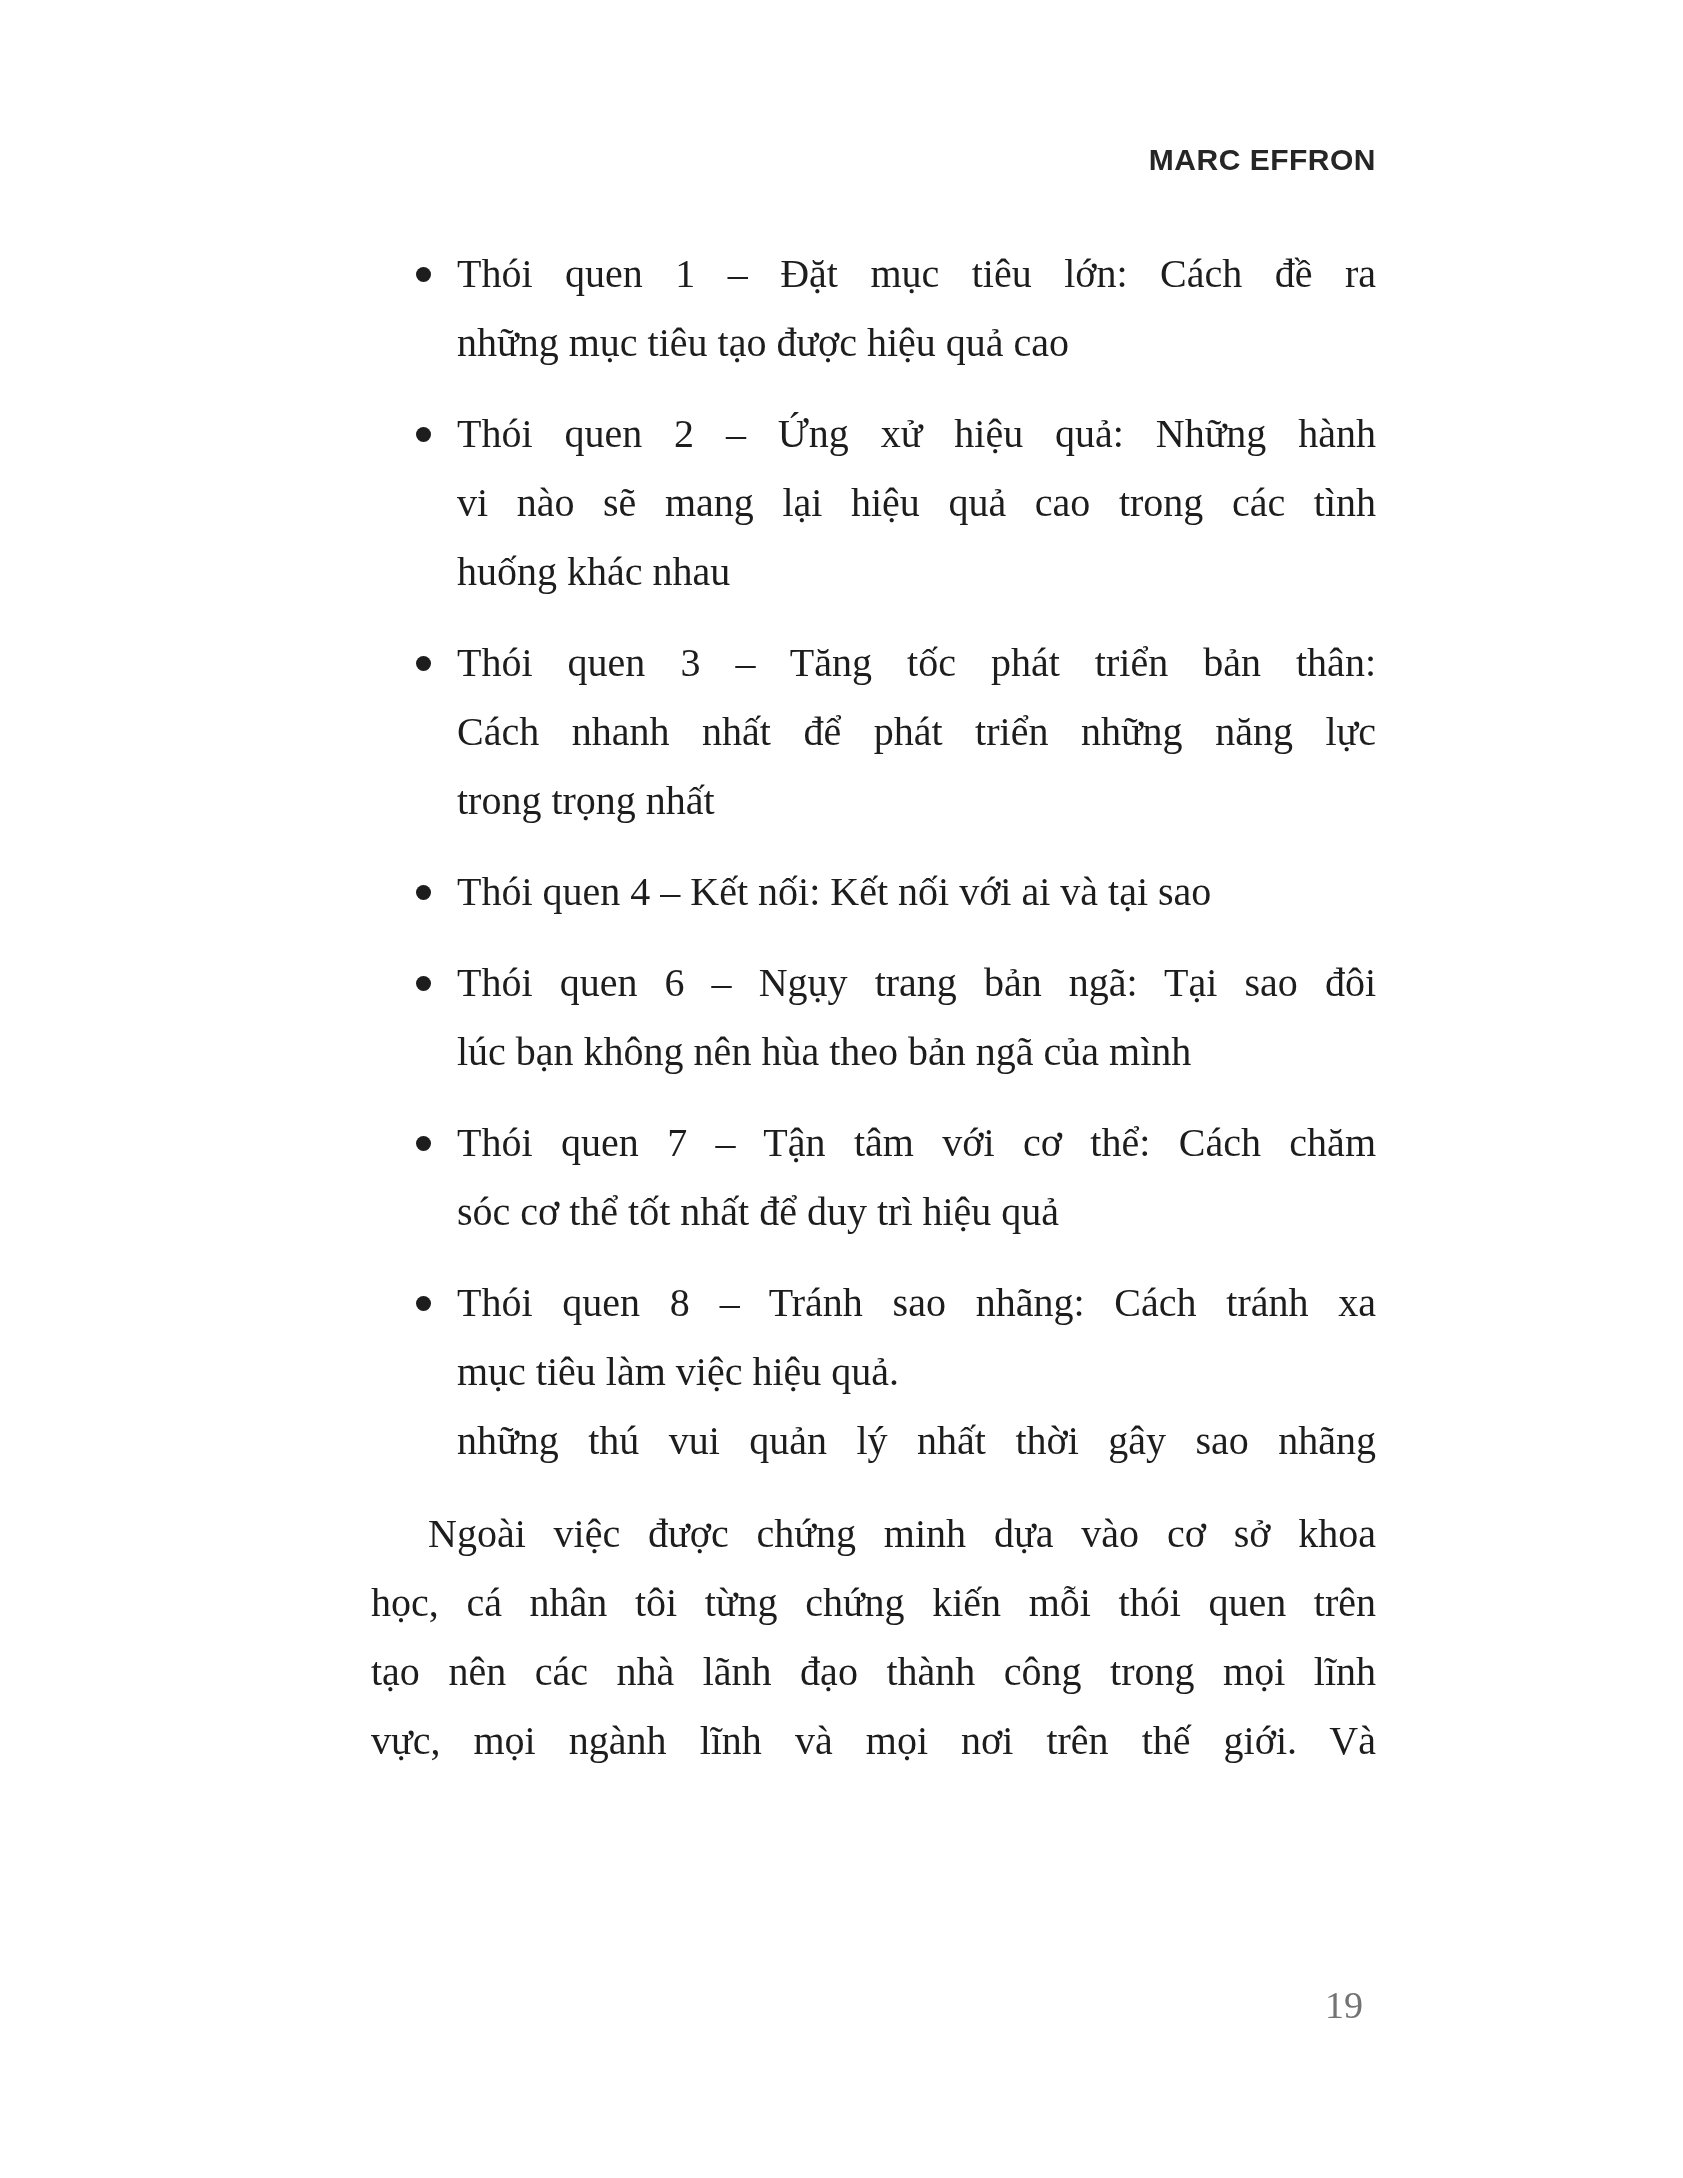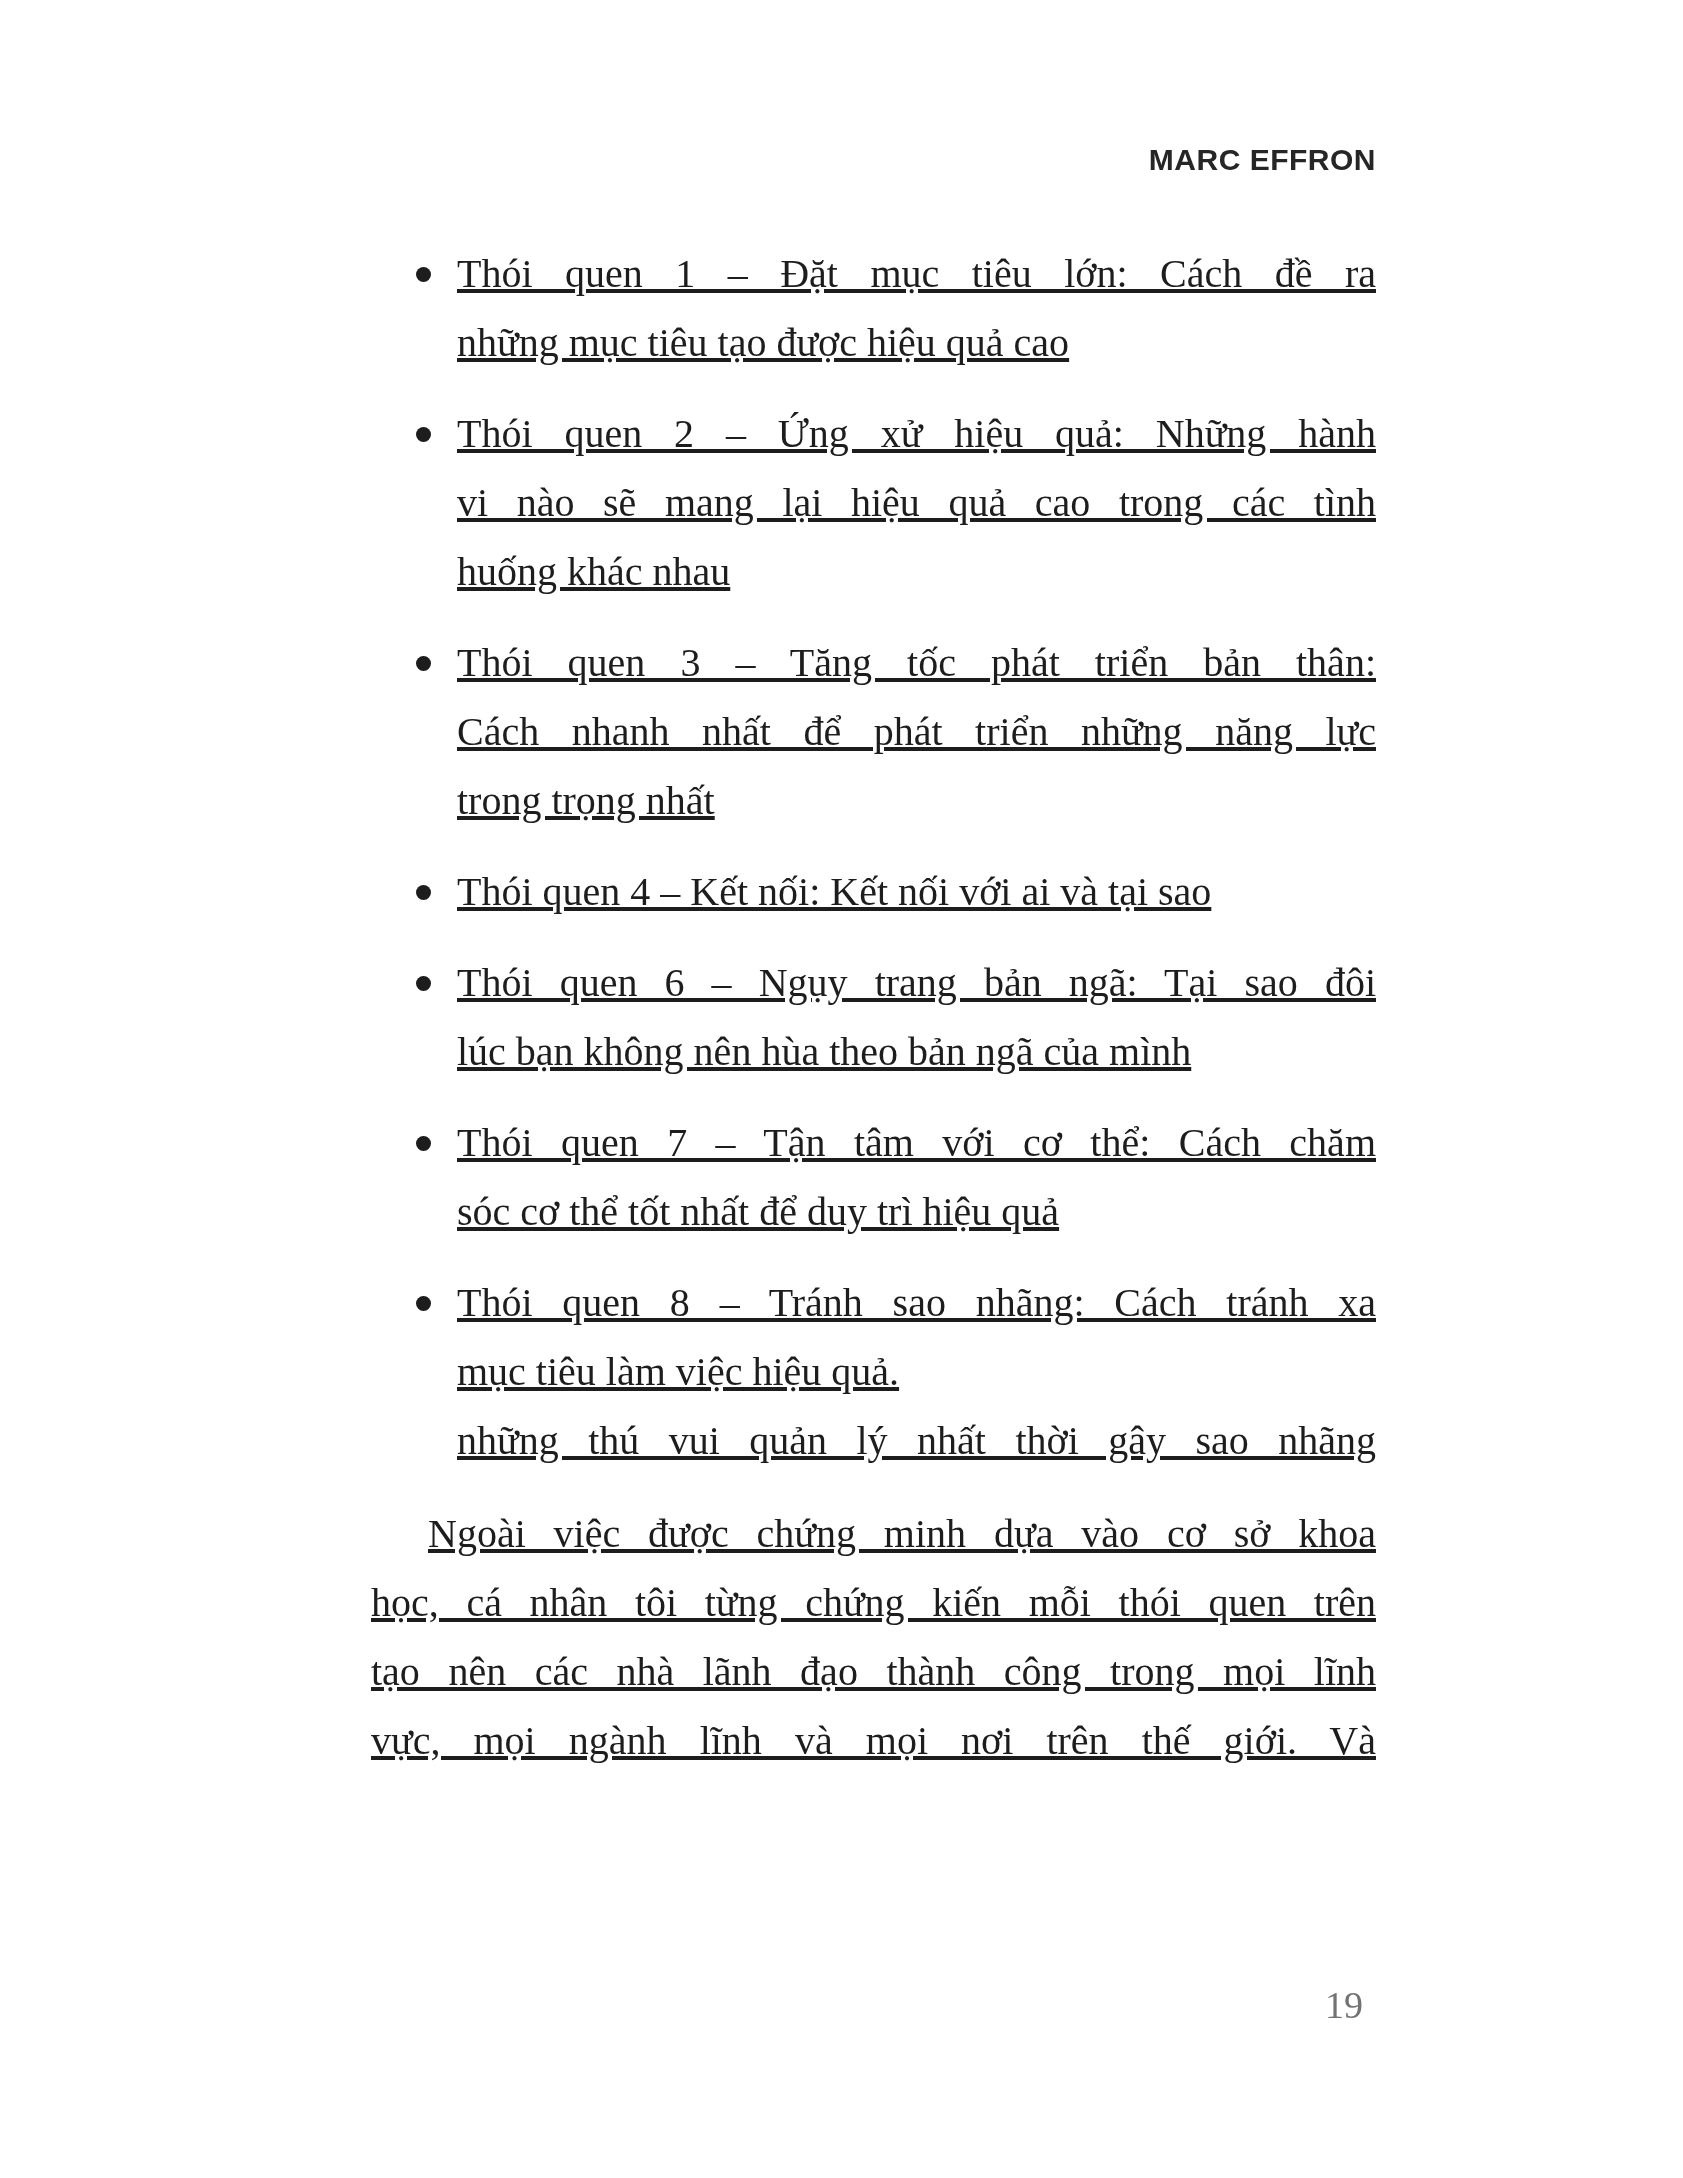--- a/index.html
+++ b/index.html
@@ -49,21 +49,20 @@
     left: 45px;
     top: 28px;
     width: 15px;
     height: 15px;
     border-radius: 50%;
     background: #1d1d1d;
   }
   .text-line {
     text-align: justify;
     text-align-last: justify;
-    text-decoration: underline;
   }
   .text-line.last {
     text-align: center;
     text-align-last: left;
   }
   .closing-paragraph {
     margin-top: 24px;
     font-size: 40px;
     line-height: 69px;
   }

